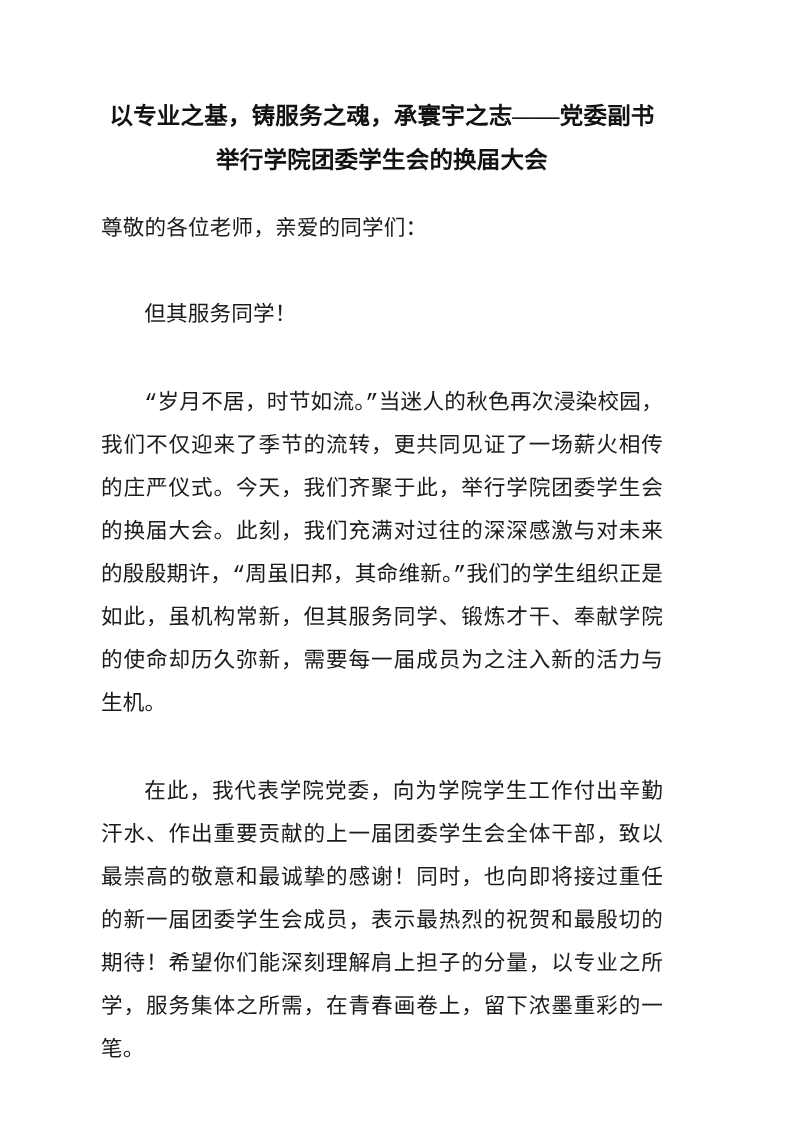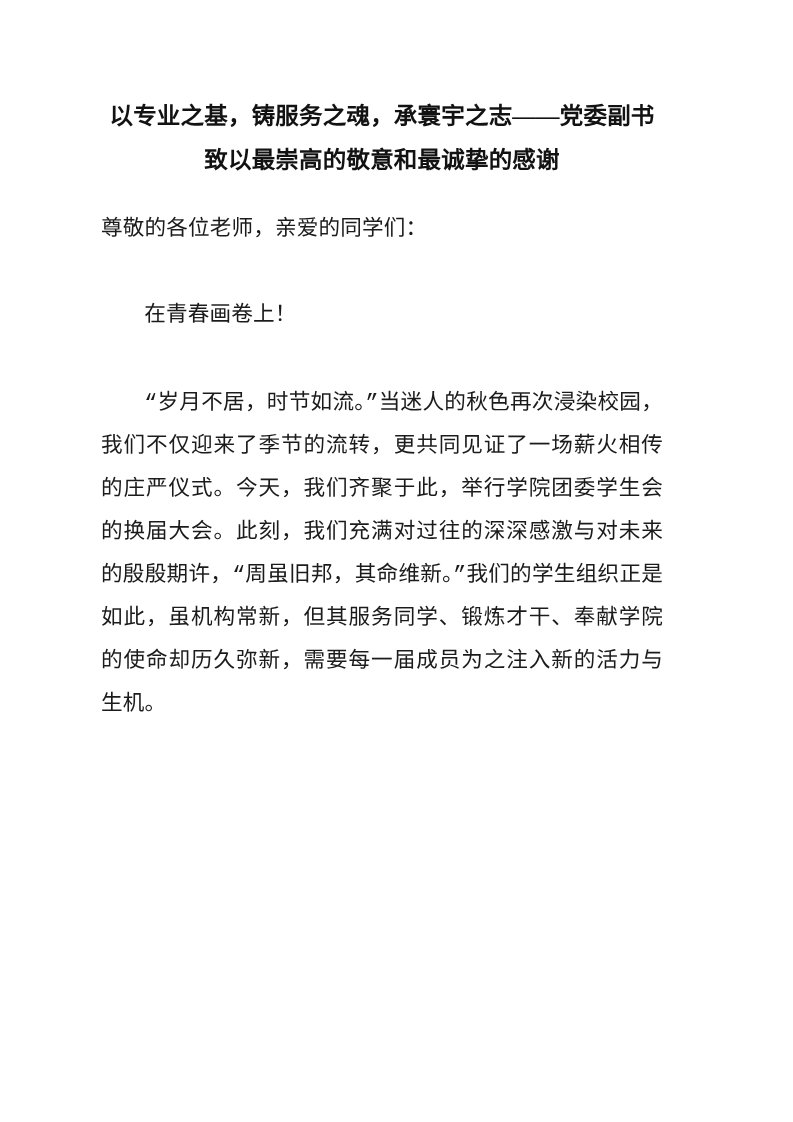--- a/index.html
+++ b/index.html
@@ -77,28 +77,29 @@
   }
 </style>
 </head>
 <body>
 
 <div class="page">
   <div class="content">
 
     <h1 class="doc-title">
       <span style="display: block;">以专业之基，铸服务之魂，承寰宇之志——党委副书</span>
-      <span style="display: block;">致以最崇高的敬意和最诚挚的感谢</span>
+      <span style="display: block;">举行学院团委学生会的换届大会</span>
     </h1>
 
     <div class="body-block">
 
       <p class="para gap-sm">尊敬的各位老师，亲爱的同学们：</p>
 
-      <p class="para indent gap-md">在青春画卷上！</p>
+      <p class="para indent gap-md">但其服务同学！</p>
 
       <p class="para indent gap-lg">“岁月不居，时节如流。”当迷人的秋色再次浸染校园，我们不仅迎来了季节的流转，更共同见证了一场薪火相传的庄严仪式。今天，我们齐聚于此，举行学院团委学生会的换届大会。此刻，我们充满对过往的深深感激与对未来的殷殷期许，“周虽旧邦，其命维新。”我们的学生组织正是如此，虽机构常新，但其服务同学、锻炼才干、奉献学院的使命却历久弥新，需要每一届成员为之注入新的活力与生机。</p>
 
+      <p class="para indent gap-lg">在此，我代表学院党委，向为学院学生工作付出辛勤汗水、作出重要贡献的上一届团委学生会全体干部，致以最崇高的敬意和最诚挚的感谢！同时，也向即将接过重任的新一届团委学生会成员，表示最热烈的祝贺和最殷切的期待！希望你们能深刻理解肩上担子的分量，以专业之所学，服务集体之所需，在青春画卷上，留下浓墨重彩的一笔。</p>
 
     </div>
 
   </div>
 </div>
 
 </body></html>

